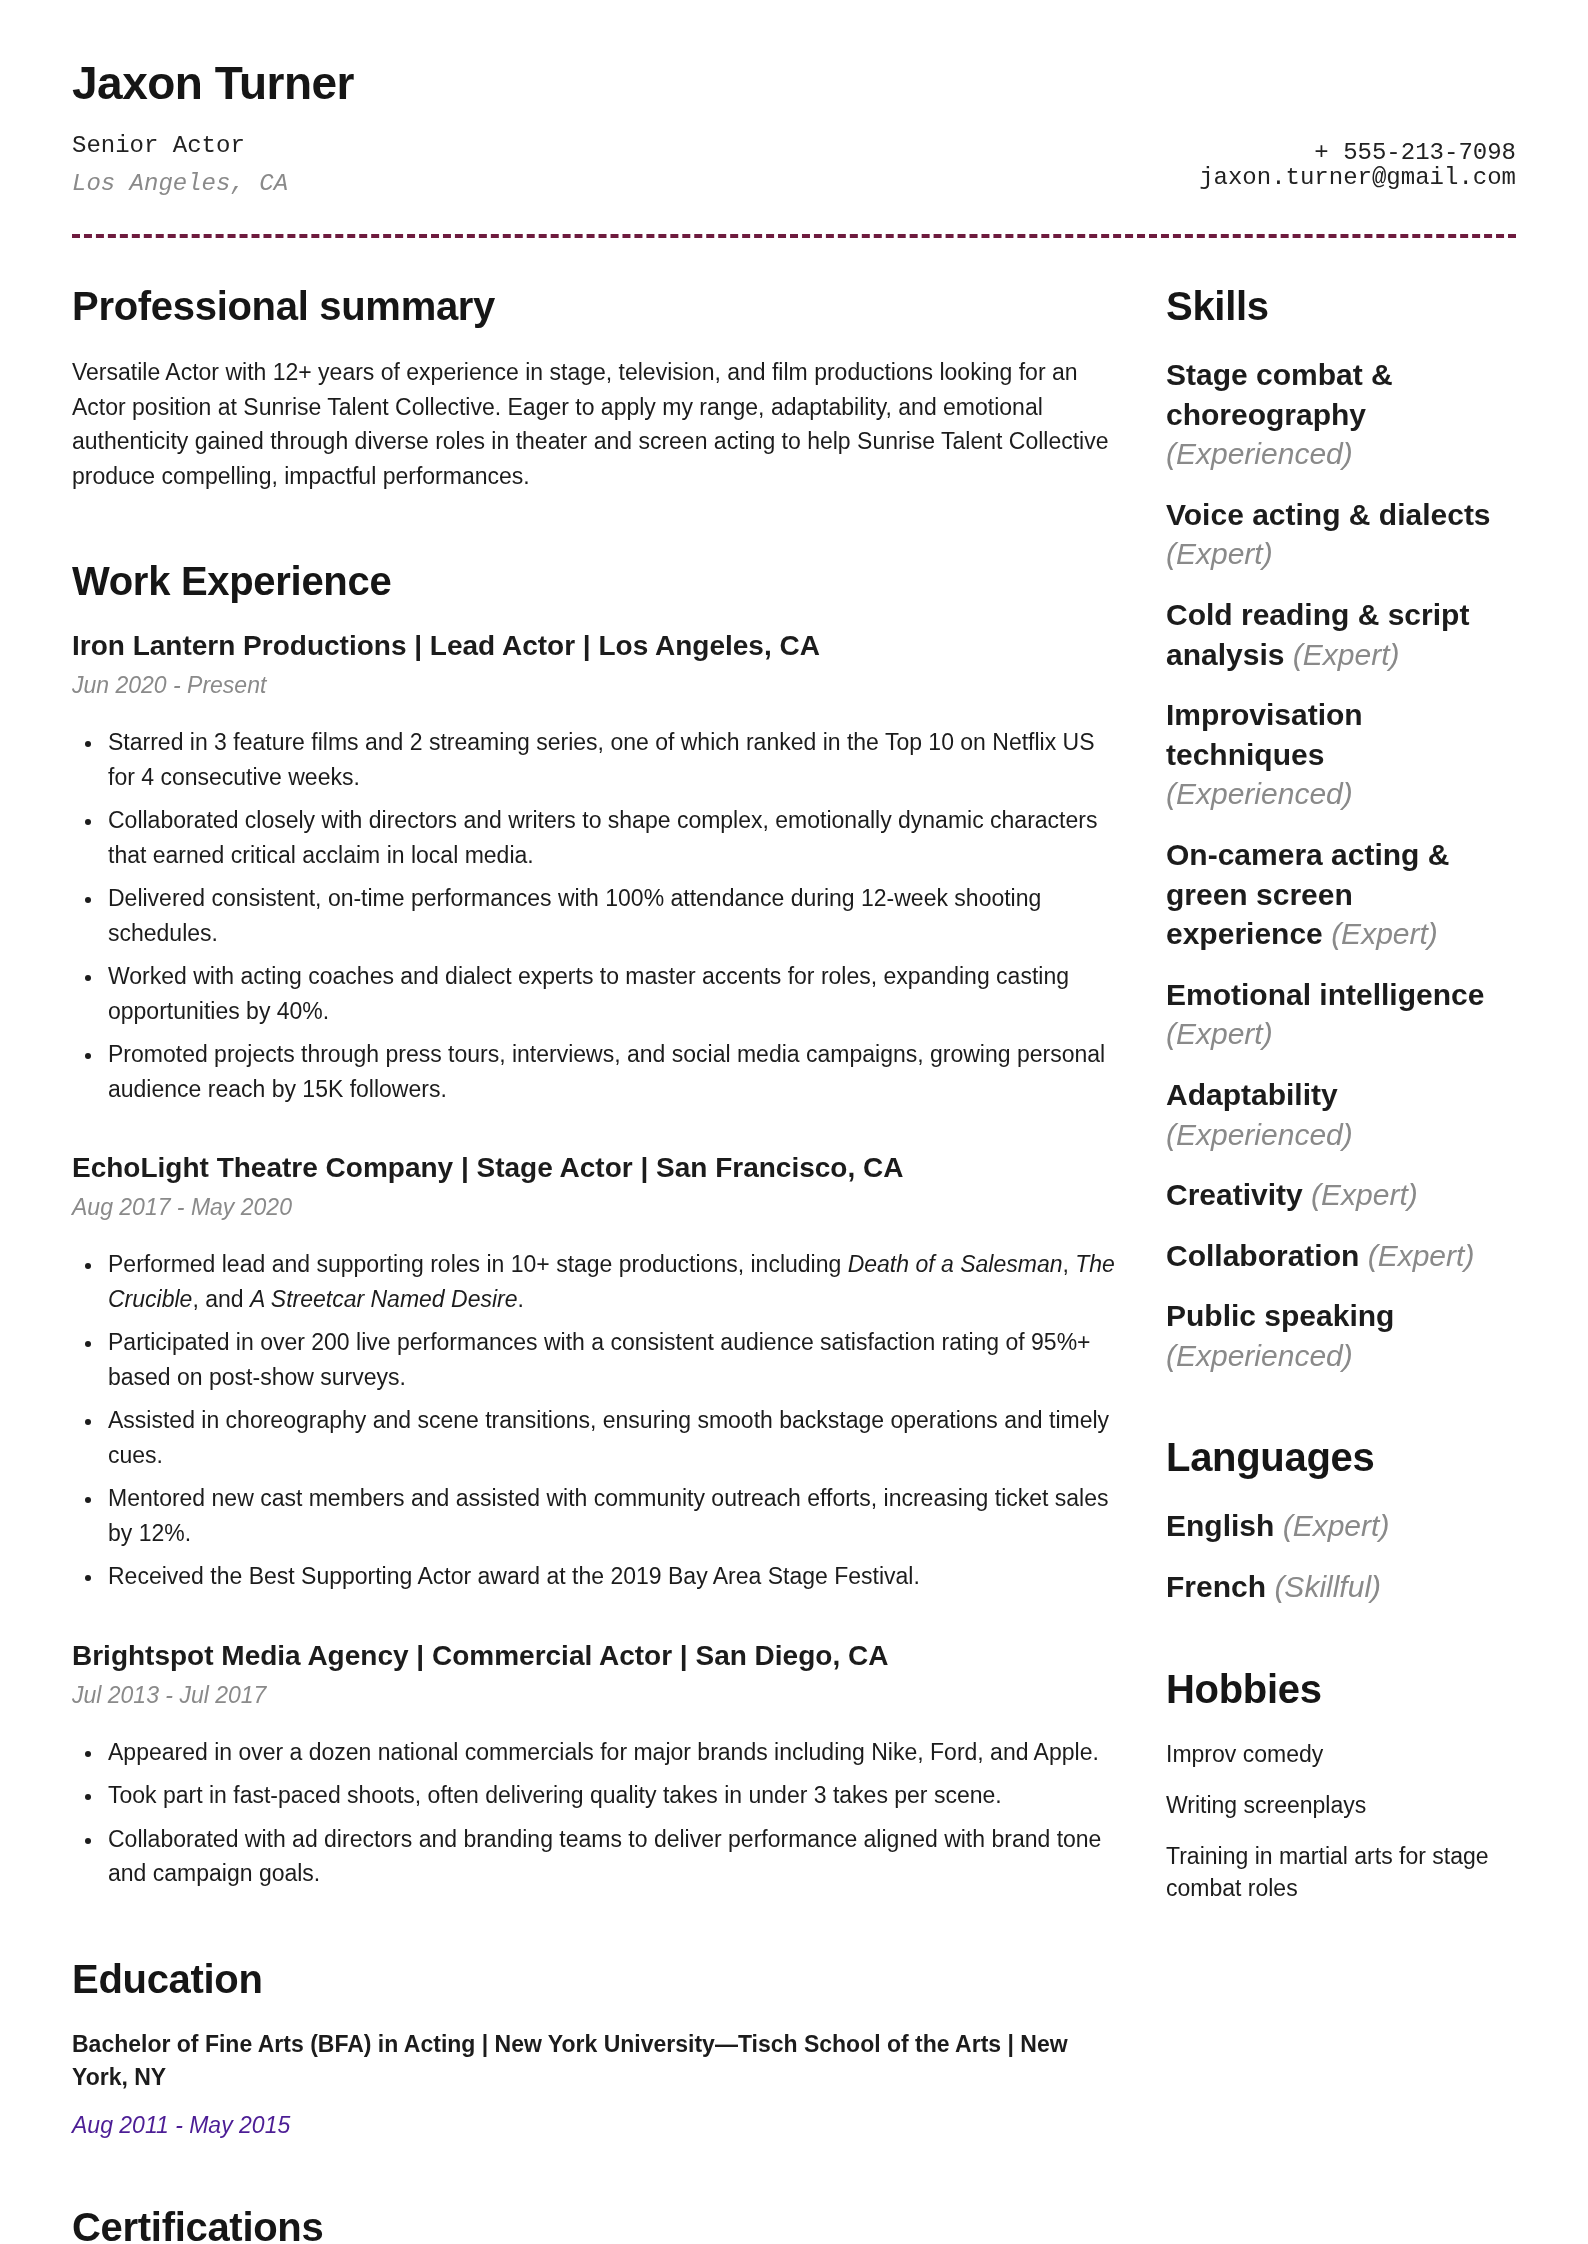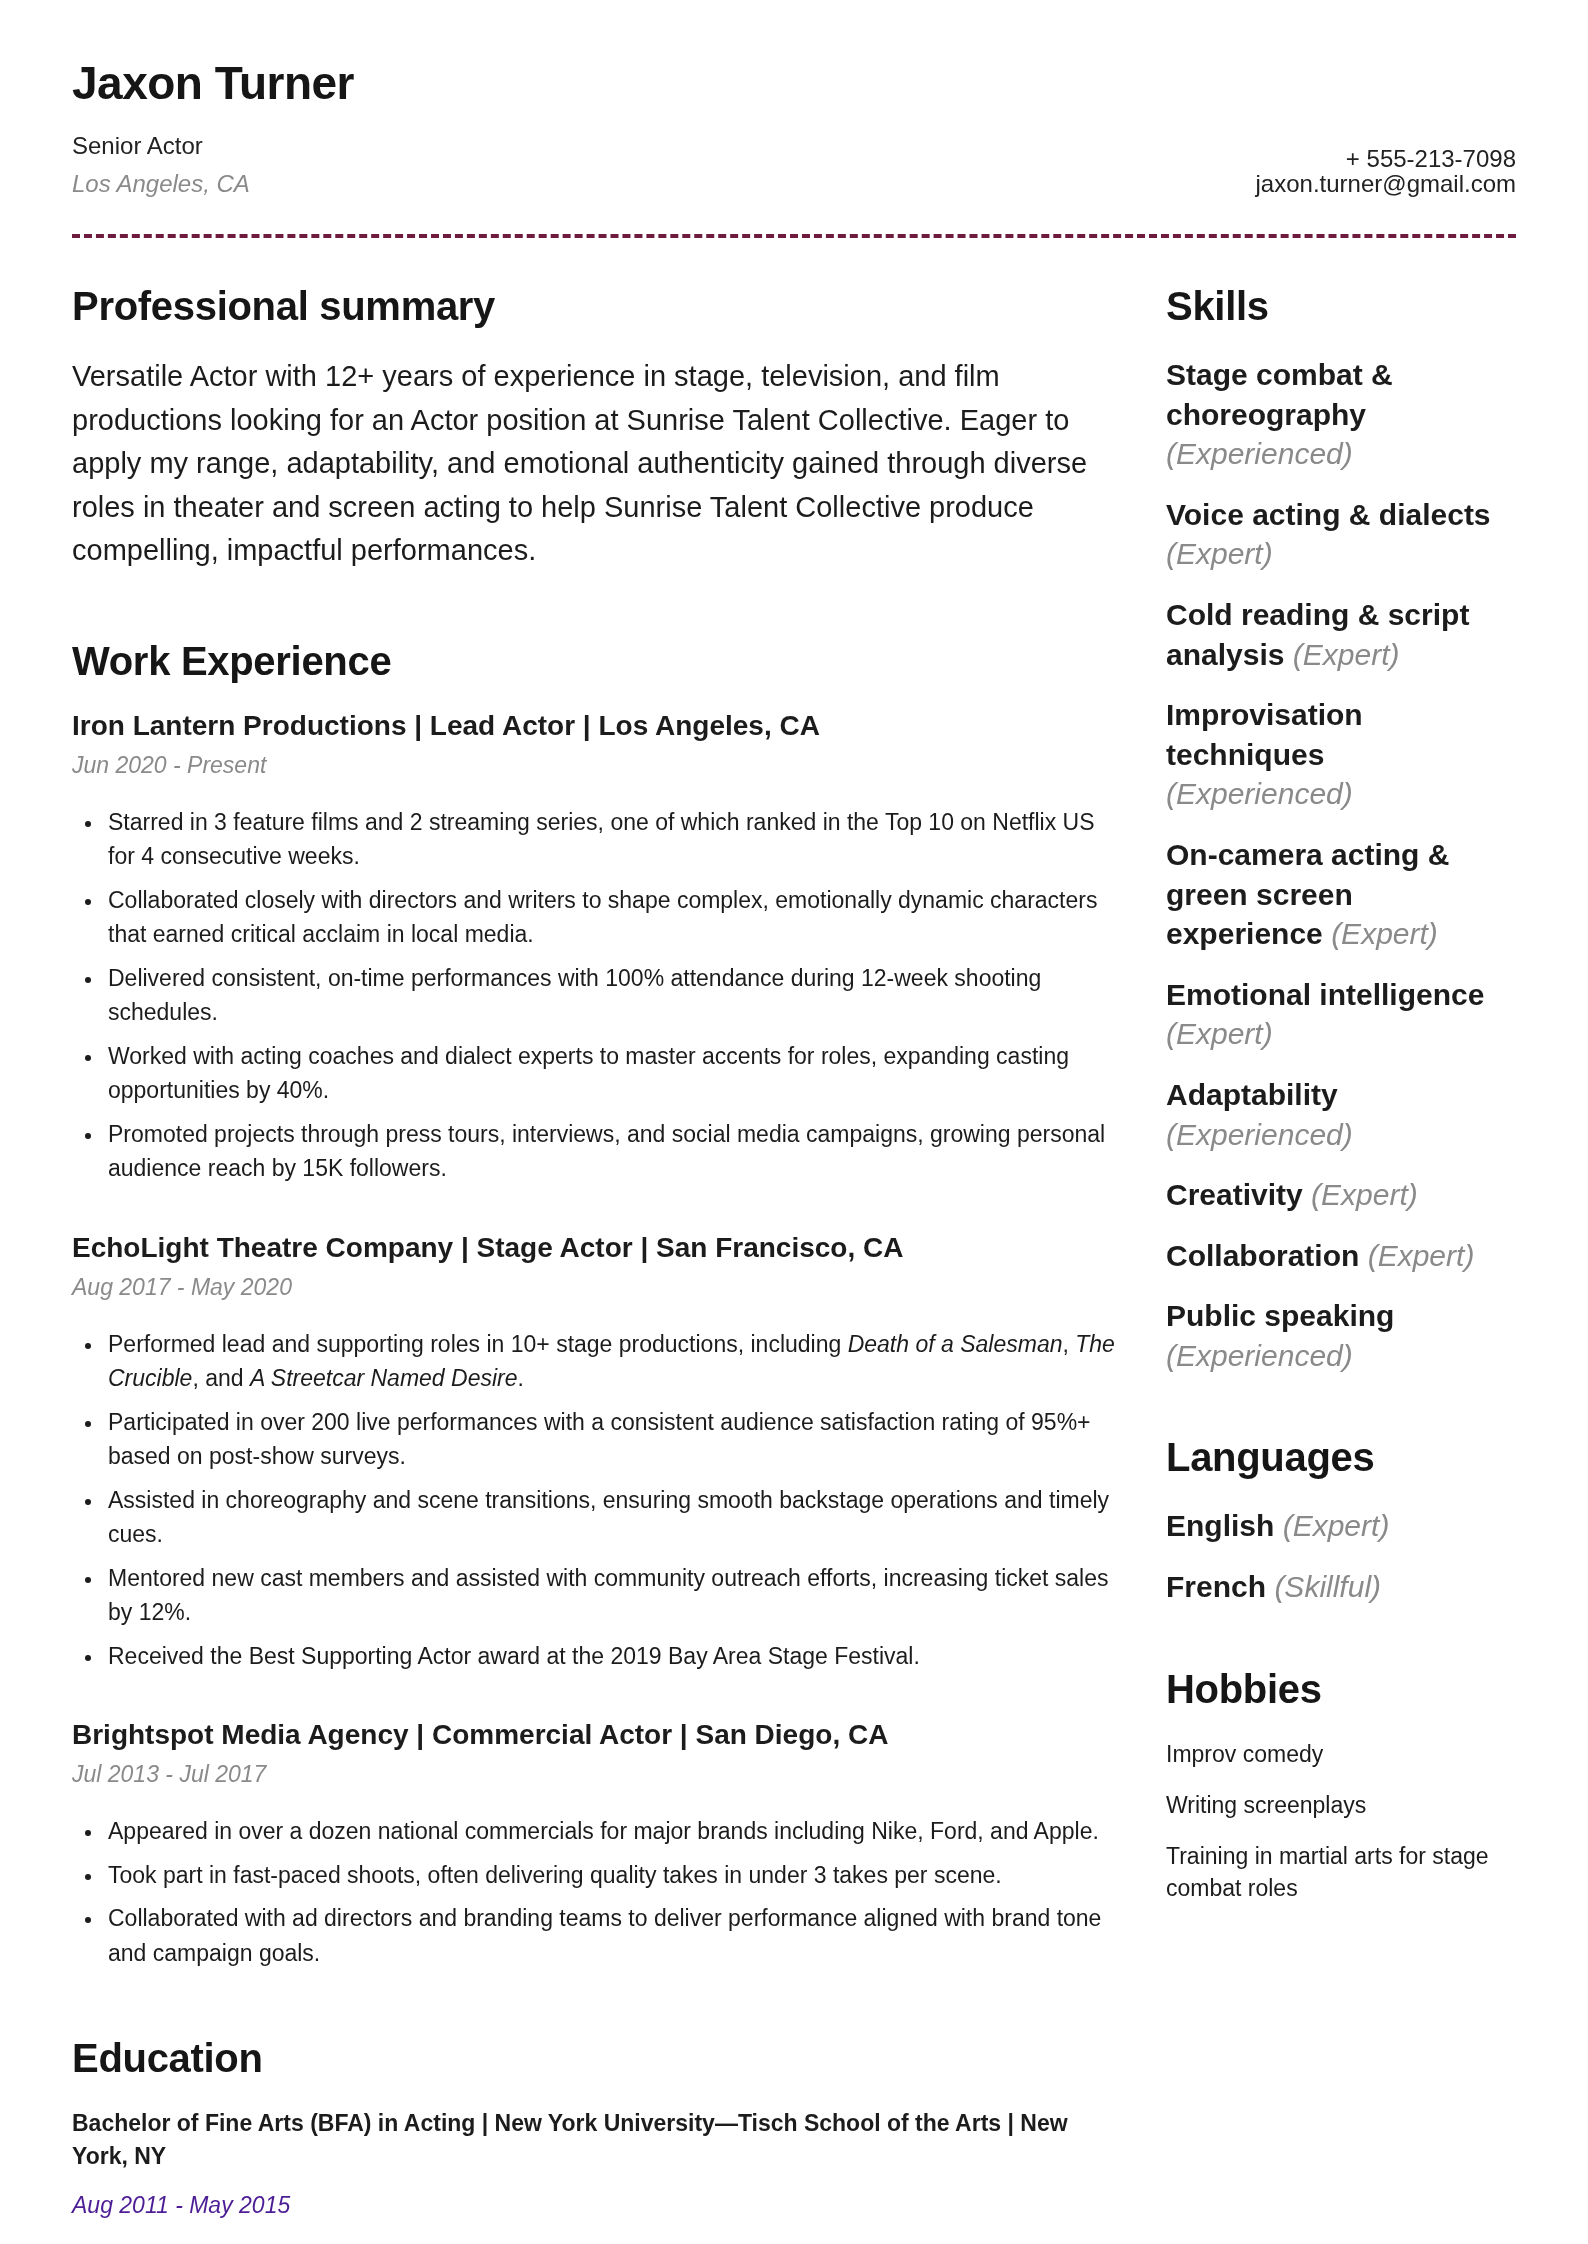--- a/index.html
+++ b/index.html
@@ -11,21 +11,21 @@
     color: #1c1c1c;
     overflow: hidden;
   }
   .page { padding: 56px 72px 0 72px; }
 
   
   .name {
     font-size: 46px; font-weight: 700; letter-spacing: -0.5px;
     margin: 0 0 24px 0; color: #161616;
   }
-  .header-row { display: flex; justify-content: space-between; align-items: flex-end; }
+  .header-row { display: flex; justify-content: space-between; align-items: center; font-family: Liberation Mono, monospace; }
   .header-left, .header-right { font-size: 24px; line-height: 1.0; }
   .header-right { text-align: right; }
   .role { color: #222; }
   .location { font-style: italic; color: #8a8a8a; margin-top: 14px; }
   .phone { color: #222; }
   .email { color: #222; margin-top: 1px; }
   .divider {
     margin-top: 38px;
     border: none;
     border-top: 4px dashed #6e1b3e;
@@ -38,21 +38,21 @@
     column-gap: 42px;
     margin-top: 42px;
   }
 
   h2 {
     font-size: 40px; font-weight: 700; letter-spacing: -0.3px;
     color: #161616; margin: 66px 0 26px 0;
   }
   h2.first { margin-top: 4px; }
 
-  .body-text { font-size: 29px; line-height: 1.5; margin: 0; }
+  .body-text { font-size: 23px; line-height: 1.5; margin: 0; }
 
   
   .job { margin-top: 46px; }
   .job.first { margin-top: 0; }
   .job-title { font-size: 28px; font-weight: 700; margin: 0; }
   .job-dates { font-size: 23px; font-style: italic; color: #8a8a8a; margin-top: 10px; }
   ul.bullets { margin: 26px 0 0 0; padding: 0 0 0 32px; }
   ul.bullets li {
     font-size: 23px; line-height: 1.5; padding-left: 4px; margin-bottom: 9px;
   }

